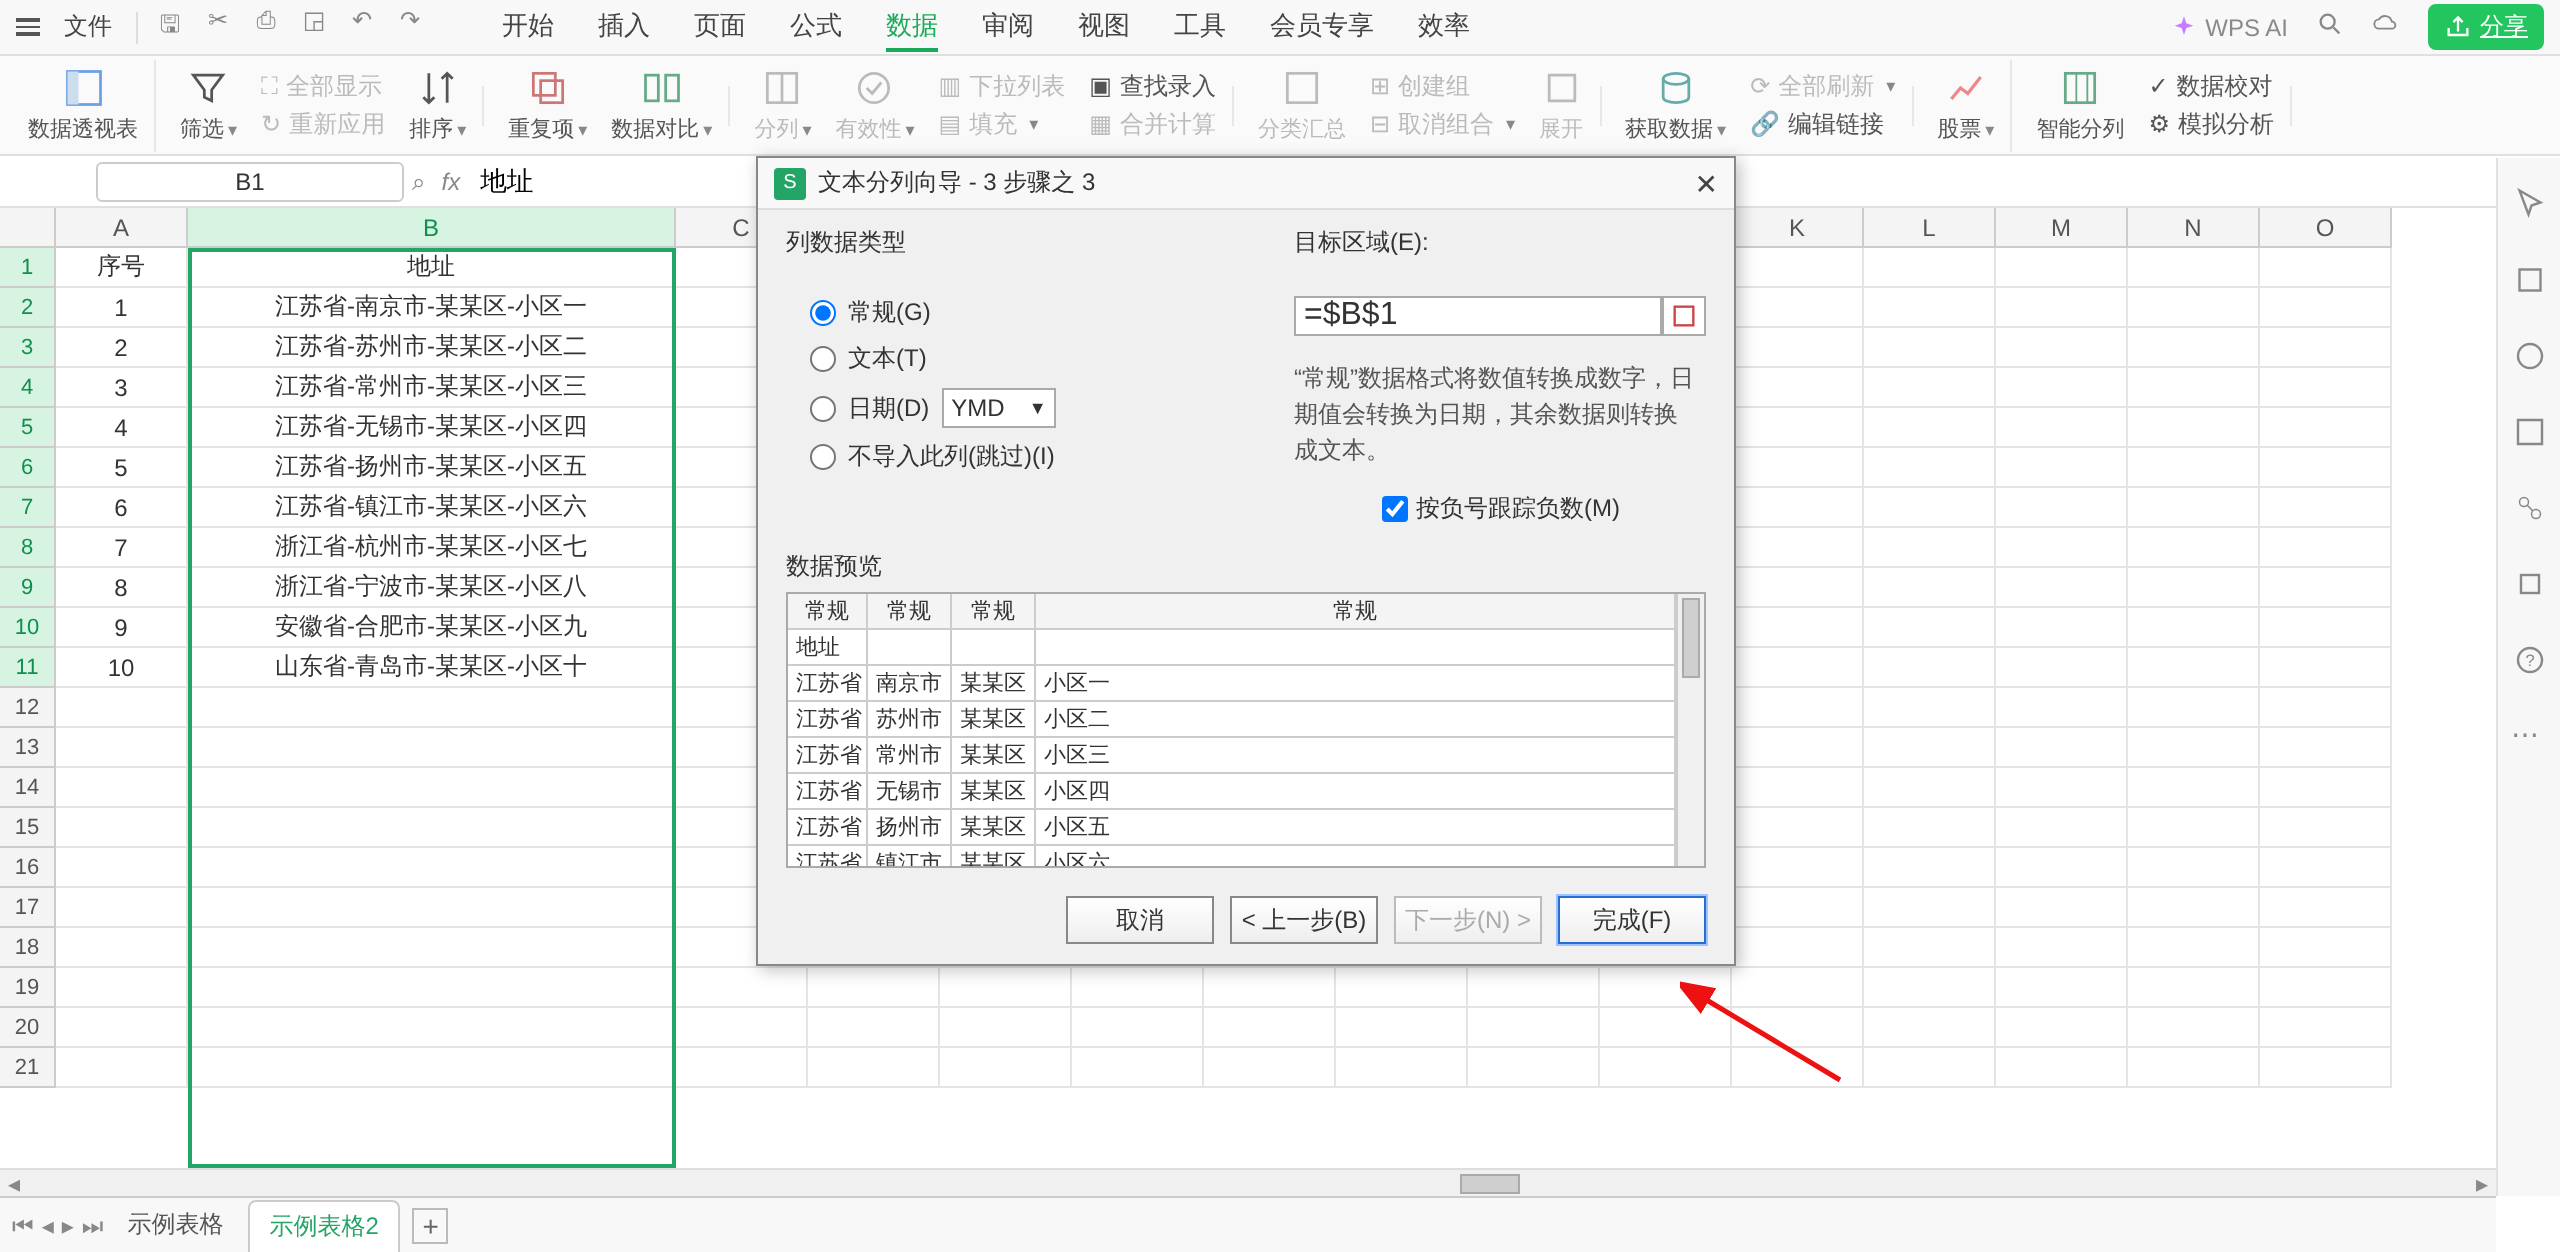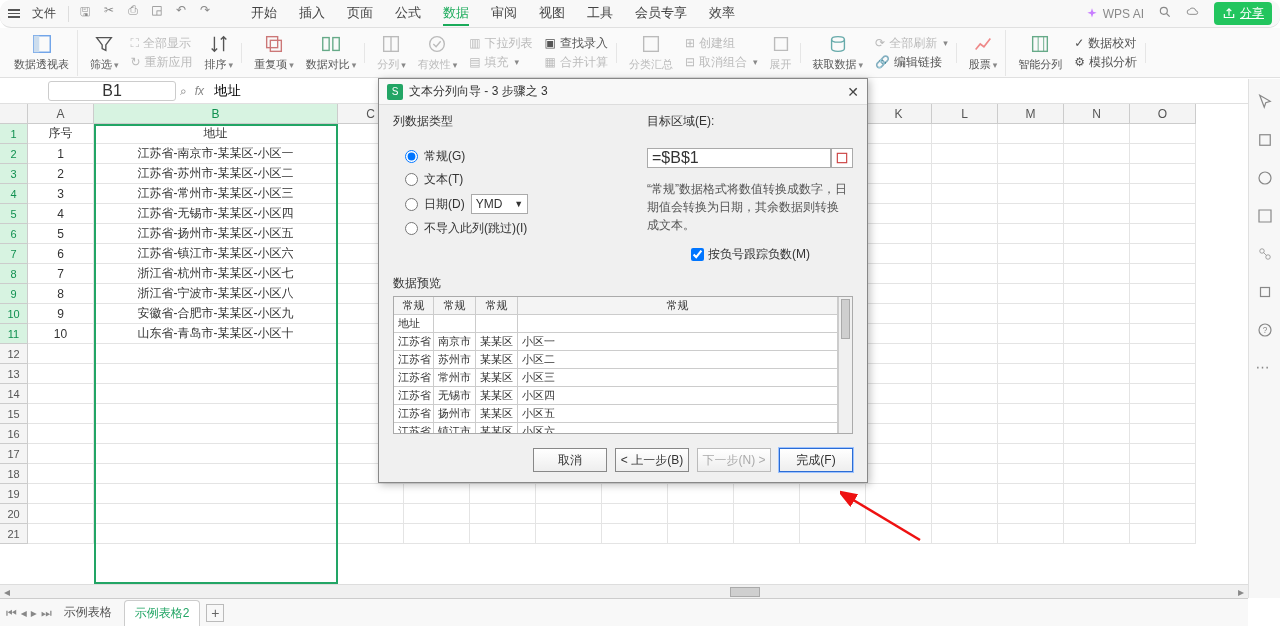--- a/index.html
+++ b/index.html
@@ -1,19 +1,19 @@
 <!DOCTYPE html>
 <html><head>
 <meta charset="utf-8">
 <style>
   * { box-sizing: border-box; margin: 0; padding: 0; font-family: "Microsoft YaHei", "PingFang SC", sans-serif; }
   body { width: 1280px; height: 626px; background: #fff; overflow: hidden; font-size: 12px; color: #333; position: relative; }
 
   
-  .menubar { height: 28px; display: flex; align-items: center; padding: 0 8px; gap: 8px; border-bottom: 1px solid #e0e0e0; background: #f8f8f8; border-radius: 11px; }
+  .menubar { height: 28px; display: flex; align-items: center; padding: 0 8px; gap: 8px; border-bottom: 1px solid #e0e0e0; background: #f8f8f8; }
   .hamburger { display: inline-flex; gap: 2px; flex-direction: column; justify-content: center; }
   .hamburger span { width: 12px; height: 1.5px; background: #555; }
   .menubar-item { padding: 0 4px; color: #444; }
   .menubar-divider { width: 1px; height: 16px; background: #ddd; }
   .menubar-icons { display: flex; gap: 8px; color: #888; }
   .menubar-icons span { width: 16px; text-align: center; }
   .menutabs { display: flex; gap: 22px; margin-left: 30px; font-size: 13px; }
   .menutab { color: #444; padding: 2px 0; }
   .menutab.active { color: #1aab5a; border-bottom: 2px solid #1aab5a; font-weight: 500; }
   .menubar-right { margin-left: auto; display: flex; align-items: center; gap: 14px; color: #888; }
@@ -26,21 +26,21 @@
   .ribbon-group.row { flex-direction: row; gap: 12px; align-items: center; }
   .ribbon-stack { display: flex; flex-direction: column; gap: 2px; }
   .ribbon-item { display: flex; align-items: center; gap: 4px; color: #555; white-space: nowrap; }
   .ribbon-item.disabled { color: #bbb; }
   .ribbon-big { display: flex; flex-direction: column; align-items: center; gap: 2px; font-size: 11px; color: #555; }
   .ribbon-big svg, .ribbon-big .ico { width: 22px; height: 22px; }
   .carat { font-size: 9px; color: #888; margin-left: 2px; }
 
   
   .formula-bar { height: 26px; display: flex; align-items: center; border-bottom: 1px solid #e0e0e0; padding: 0 4px; gap: 4px; }
-  .namebox { width: 128px; height: 20px; border: 1px solid #ccc; border-radius: 3px; padding: 0 6px; font-size: 16px; display: flex; align-items: center; justify-content: center; }
+  .namebox { width: 154px; height: 20px; border: 1px solid #ccc; border-radius: 3px; padding: 0 6px; font-size: 12px; display: flex; align-items: center; justify-content: center; }
   .fxbar { display: flex; align-items: center; gap: 8px; color: #888; }
   .fxinput { flex: 1; height: 20px; padding: 0 6px; border: none; outline: none; }
 
   
   .grid-area { position: relative; height: 494px; display: flex; background: #fff; }
   .colheaders { position: absolute; top: 0; left: 0; display: flex; height: 20px; background: #f4f4f4; border-bottom: 1px solid #ccc; }
   .corner { width: 28px; height: 20px; background: #f4f4f4; border-right: 1px solid #ccc; border-bottom: 1px solid #ccc; }
   .colh { border-right: 1px solid #ccc; display: flex; align-items: center; justify-content: center; color: #555; font-size: 12px; }
   .rows { position: absolute; top: 20px; left: 0; }
   .row { display: flex; height: 20px; }

